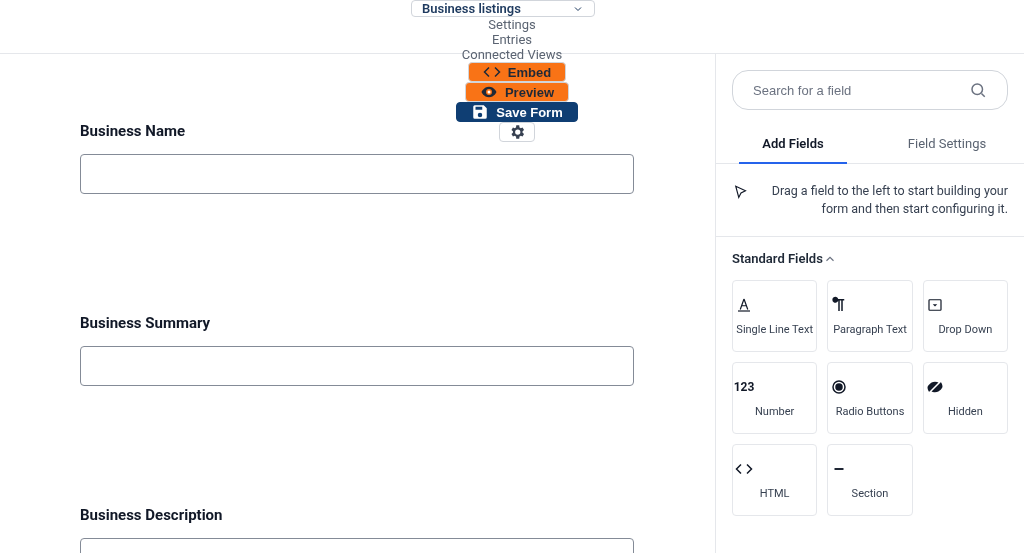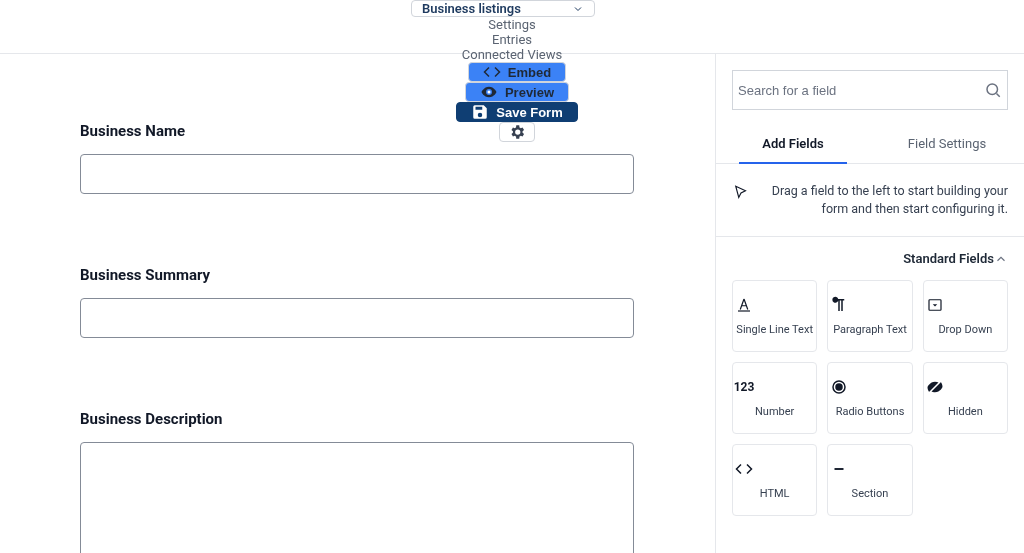--- a/index.html
+++ b/index.html
@@ -16,62 +16,62 @@
     padding: 0 10px; color: #1e3a5f; font-weight: 600; font-size: 13px; cursor: pointer;
     margin-right: 18px;
   }
   .form-dropdown svg { width: 12px; height: 12px; }
   .vdiv { width: 1px; height: 54px; background: #e5e7eb; }
   .nav-item { padding: 0 16px; height: 54px; display: flex; align-items: center; color: #5b6472; cursor: pointer; }
   .spacer { flex: 1; }
   .btn {
     display: inline-flex; align-items: center; gap: 7px;
     height: 36px; padding: 0 14px; border: 1px solid #d1d5db; border-radius: 4px;
-    background: #3b82f6; color: #1f2937; font-weight: 600; font-size: 13px; cursor: pointer;
+    background: #f97316; color: #1f2937; font-weight: 600; font-size: 13px; cursor: pointer;
     margin-left: 10px;
   }
   .btn-primary { background: #0f3e73; color: #fff; border-color: #0f3e73; }
   .btn svg { width: 18px; height: 18px; }
   .icon-btn {
     display: inline-flex; align-items: center; justify-content: center;
     width: 36px; height: 36px; border: 1px solid #d1d5db; border-radius: 4px;
     background: #fff; cursor: pointer; margin-left: 10px; color: #374151;
   }
   .icon-btn svg { width: 18px; height: 18px; }
   .body { display: flex; height: calc(100% - 54px); }
   .canvas {
     flex: 1; overflow-y: auto; border-right: 1px solid #e5e7eb; padding: 68px 80px 40px 80px;
   }
-  .field { margin-bottom: 72px; width: 554px; }
+  .field { margin-bottom: 120px; width: 554px; }
   .field-label { font-size: 15px; font-weight: 700; color: #111827; margin-bottom: 14px; display: block; }
   .field-input {
     width: 100%; height: 40px; border: 1px solid #848b97; border-radius: 4px; padding: 0 10px;
     font-size: 14px;
   }
   .field-textarea {
     width: 100%; height: 160px; border: 1px solid #848b97; border-radius: 4px; padding: 8px 10px;
     font-size: 14px; resize: vertical;
   }
   .sidebar { width: 308px; overflow-y: auto; padding-top: 16px; }
   .search-wrap { padding: 0 16px 14px 16px; }
   .search {
-    display: flex; align-items: center; height: 40px; border: 1px solid #d1d5db; border-radius: 0;
-    padding: 0 5px; color: #6b7280;
+    display: flex; align-items: center; height: 40px; border: 1px solid #d1d5db; border-radius: 16px;
+    padding: 0 20px; color: #6b7280;
   }
   .search input { flex: 1; border: none; outline: none; font-size: 13px; color: #374151; }
   .search input::placeholder { color: #6b7280; }
   .search svg { width: 18px; height: 18px; }
   .side-tabs { display: flex; border-bottom: 1px solid #e5e7eb; }
   .side-tab { flex: 1; text-align: center; font-size: 13px; color: #5b6472; padding: 12px 0; cursor: pointer; }
   .side-tab.active { color: #111827; font-weight: 600; position: relative; }
   .side-tab.active::after { content: ""; position: absolute; left: 15%; right: 15%; bottom: -1px; height: 2px; background: #2563eb; }
   .hint { display: flex; gap: 12px; padding: 18px 16px; color: #374151; border-bottom: 1px solid #e5e7eb; font-size: 12.5px; line-height: 1.45; text-align: right; }
   .hint svg { width: 18px; height: 18px; margin-top: 2px; flex-shrink: 0; }
   .section-header {
-    display: flex; align-items: center; justify-content: flex-end;
+    display: flex; align-items: center; justify-content: flex-start;
     padding: 14px 16px; font-weight: 600; color: #1f2937; cursor: pointer;
   }
   .section-header svg { width: 14px; height: 14px; }
   .tiles { display: grid; grid-template-columns: repeat(3, 1fr); gap: 10px; padding: 0 16px 16px 16px; }
   .tile {
     border: 1px solid #e5e7eb; border-radius: 4px; height: 72px;
     display: flex; flex-direction: column; justify-content: center;
     gap: 9px; font-size: 11px; color: #374151; cursor: grab; text-align: center;
     padding: 4px 2px;
   }

